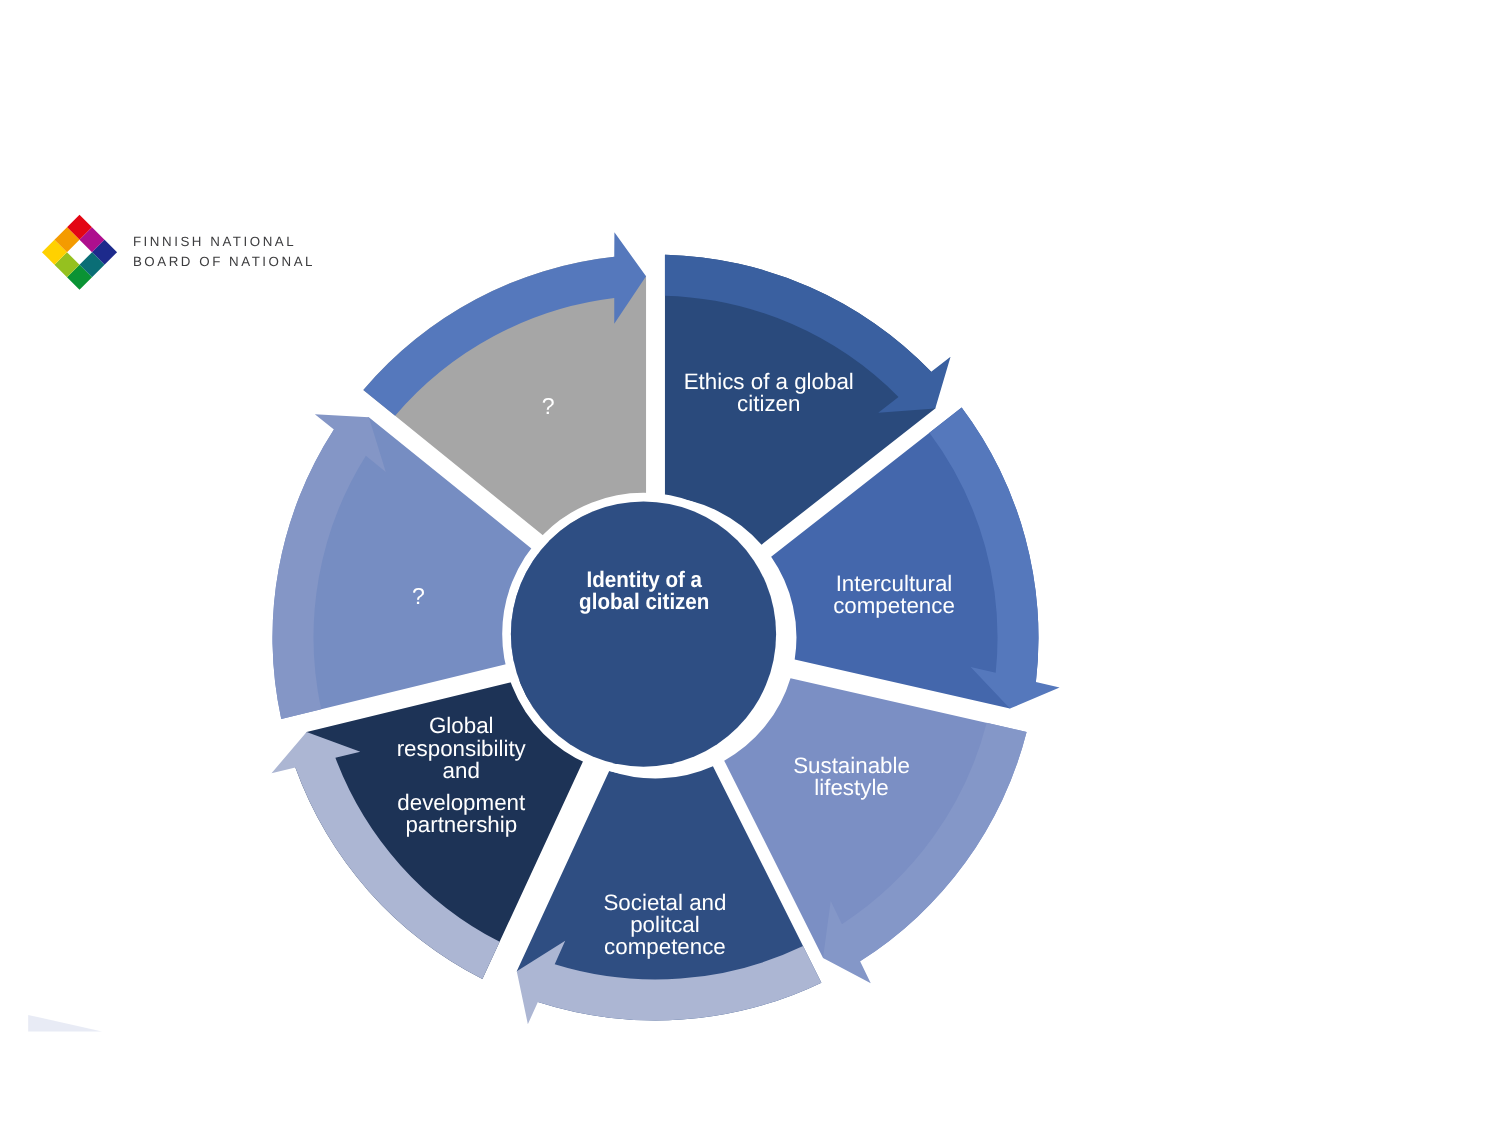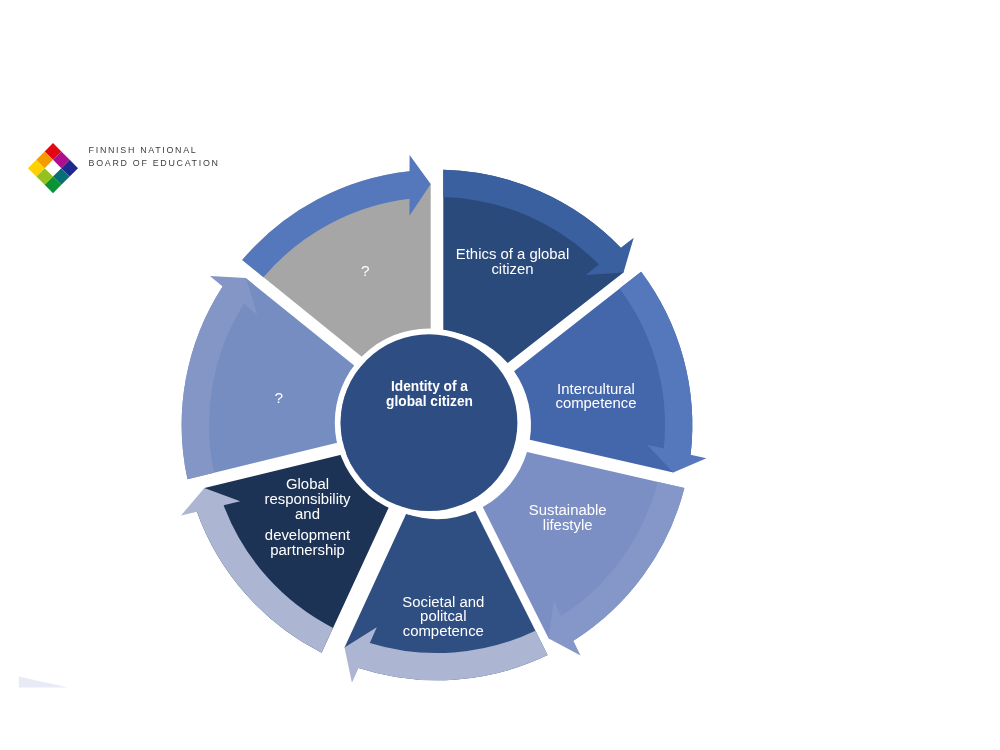--- a/index.html
+++ b/index.html
@@ -5,21 +5,21 @@
 <style>
   html,body{margin:0;padding:0;}
   body{width:1000px;height:750px;background:#ffffff;overflow:hidden;
        font-family:"Liberation Sans",sans-serif;}
   #slide{position:relative;width:1000px;height:750px;background:#fff;}
   svg.diagram{position:absolute;left:0;top:0;width:1000px;height:750px;}
   .seglabel{fill:#ffffff;font-family:"Liberation Sans",sans-serif;font-size:14.9px;text-anchor:middle;}
   .qmark{fill:#ffffff;font-family:"Liberation Sans",sans-serif;font-size:15.4px;text-anchor:middle;}
   .corelabel{fill:#ffffff;font-family:"Liberation Sans",sans-serif;font-size:15px;font-weight:bold;text-anchor:middle;}
   #logo{position:absolute;left:26.5px;top:141.9px;}
-  .logotext{position:absolute;left:88.6px;top:144px;color:#3c3c3e;
+  .logotext{position:absolute;left:88.6px;top:155px;color:#3c3c3e;
             font-family:"Liberation Sans",sans-serif;font-size:8.9px;letter-spacing:1.7px;
             line-height:13.1px;white-space:pre;}
 </style>
 </head>
 <body>
 
 <div id="slide">
   <svg class="diagram" viewBox="0 0 1000 750">
     <path fill="#E4E7F3" d="M18.8,676.6 L68,687.6 L18.8,687.6 Z" opacity="0.85"></path>
     <g>
@@ -87,14 +87,14 @@
       <rect x="8.4" y="8.4" width="11.8" height="11.8" fill="#E30613"></rect>
       <rect x="20.2" y="8.4" width="11.8" height="11.8" fill="#AE0F8E"></rect>
       <rect x="32.0" y="8.4" width="11.8" height="11.8" fill="#1D2A8C"></rect>
       <rect x="32.0" y="20.2" width="11.8" height="11.8" fill="#0A6E76"></rect>
       <rect x="32.0" y="32.0" width="11.8" height="11.8" fill="#0A9334"></rect>
       <rect x="20.2" y="32.0" width="11.8" height="11.8" fill="#95C11F"></rect>
       <rect x="8.4" y="32.0" width="11.8" height="11.8" fill="#FFD100"></rect>
       <rect x="8.4" y="20.2" width="11.8" height="11.8" fill="#F49B00"></rect>
     </g>
   </svg>
-  <div class="logotext"><span>FINNISH NATIONAL</span><br><span>BOARD OF EDUCATION</span></div>
+  <div class="logotext"><span>FINNISH NATIONAL</span><br><span>BOARD OF NATIONAL</span></div>
 </div>
 
 </body></html>

